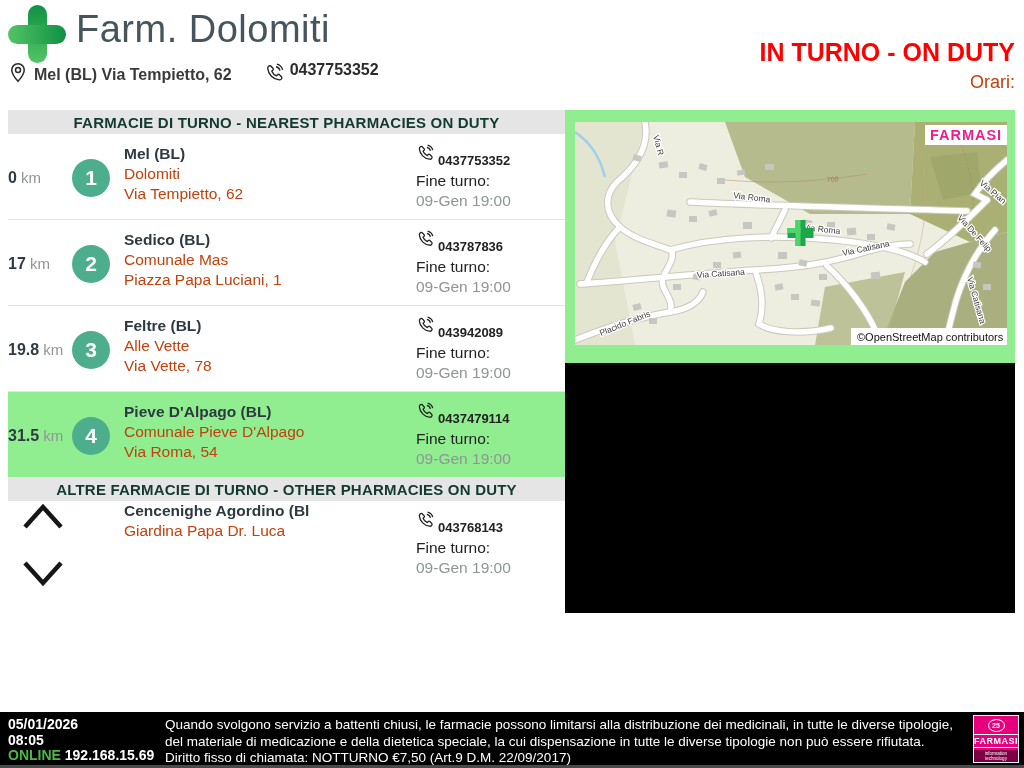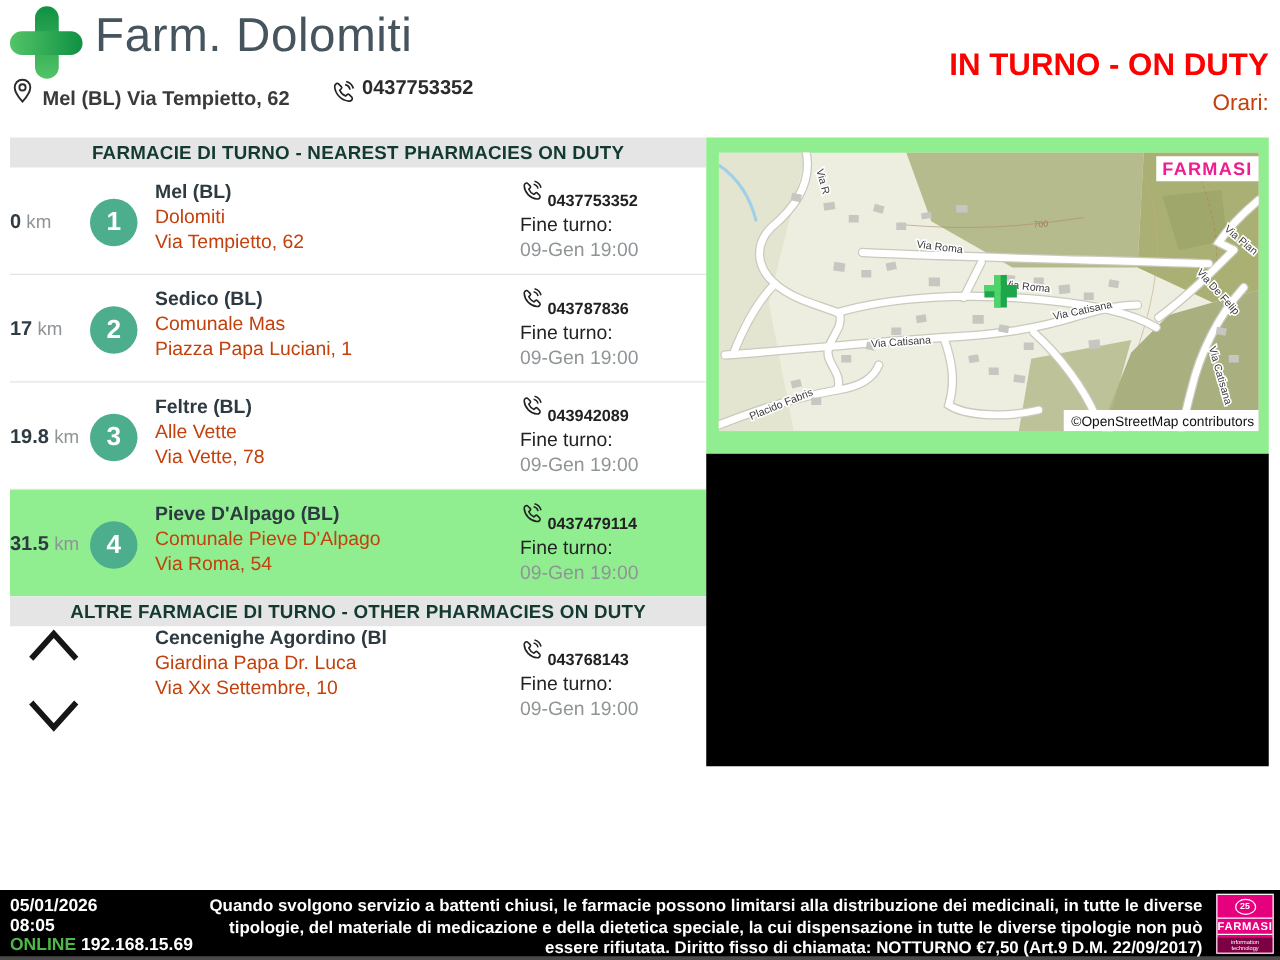--- a/index.html
+++ b/index.html
@@ -7,21 +7,21 @@
               font-family:"Liberation Sans", sans-serif; }
   .abs { position:absolute; }
 
   
   .logo-cross { left:8px; top:5px; width:58px; height:58px; }
   .logo-cross .v { position:absolute; left:20px; top:0; width:19px; height:58px;
                    border-radius:10px; background:linear-gradient(#0f9143,#53c467); }
   .logo-cross .h { position:absolute; left:0; top:20px; width:58px; height:19px;
                    border-radius:10px; background:linear-gradient(to right,#53c467,#0f9143); }
   .page-title { left:76px; top:8px; font-size:38px; color:#46545d; letter-spacing:0.5px; }
-  .addr-row { left:8px; top:62px; display:flex; align-items:flex-end; }
+  .addr-row { left:8px; top:62px; display:flex; align-items:center; }
   .addr-text { font-size:16px; font-weight:bold; color:#3a3a3a; margin-left:6px; }
   .phone-head { display:flex; align-items:flex-start; margin-left:32px; }
   .phone-head .num { font-size:16px; font-weight:bold; color:#2b2b2b; margin-left:6px; margin-top:-2px; }
   .status { right:9px; top:38px; font-size:25px; font-weight:bold; color:#ff0000; }
   .orari  { right:9px; top:72px; font-size:18px; font-weight:normal; color:#c2410c; }
 
   
   .list-panel { left:8px; top:110px; width:557px; }
   .bar { height:24px; background:#e5e5e5; color:#123a31; font-size:15px; font-weight:bold;
          display:flex; align-items:center; justify-content:center; letter-spacing:0.2px; }
@@ -49,22 +49,22 @@
   
   .map-wrap { left:565px; top:110px; width:450px; height:253px; background:#90ee90; }
   .map-svg  { position:absolute; left:10px; top:12px; width:432px; height:223px; display:block; }
   .video { left:565px; top:363px; width:450px; height:250px; background:#000; }
 
   
   .footer { left:0; top:712px; width:1024px; height:56px; background:#000000;
             border-bottom:3px solid #4a4a4a; color:#fff; }
   .f-left { position:absolute; left:8px; top:5px; font-size:14px; font-weight:bold; line-height:15.5px; }
   .f-online { color:#4db848; }
-  .f-notice { position:absolute; left:165px; right:62px; top:5px; text-align:right;
-              font-size:13.5px; font-weight:bold; line-height:16.5px; }
+  .f-notice { position:absolute; left:165px; right:62px; top:5px; text-align:left;
+              font-size:13.5px; font-weight:normal; line-height:16.5px; }
   .f-logo { position:absolute; right:5px; top:3px; width:46px; height:48px; background:#e6007d;
             display:flex; flex-direction:column; align-items:center; justify-content:flex-start;
             border:1px solid #f7f7f7; }
   .f-logo .emblem { width:17px; height:17px; border:1.5px solid #fff; border-radius:50%;
                     color:#fff; font-size:7px; font-weight:bold; display:flex; align-items:center;
                     justify-content:center; margin-top:3px; }
   .f-logo .brand { color:#fff; font-size:9px; font-weight:bold; letter-spacing:0.5px;
                    border-top:1px solid #fff; border-bottom:1px solid #fff; margin-top:2px; padding:1px 0; }
   .f-logo .tag { color:#fff; font-size:4.5px; background:rgba(0,0,0,0.45); width:100%;
                  text-align:center; margin-top:2px; padding:1px 0; }
@@ -207,21 +207,20 @@
       </span>
       <span class="chev">
         <svg width="46" height="30" viewBox="0 0 46 30">
             <polyline points="5,4 23,24 41,4" fill="none" stroke="#161616" stroke-width="4.5"></polyline>
           </svg>
       </span>
     </div>
     <div class="info">
       <div class="city">Cencenighe Agordino (Bl</div>
       <div class="sub">Giardina Papa Dr. Luca</div>
-      <div class="sub">Via Xx Settembre, 10</div>
     </div>
     <div class="pcol" style="padding-top:10px;">
       <div class="prow">
           <span><svg width="18" height="18" viewBox="0 0 24 24">
               <path d="M4.5 6.5 C4.3 4.5 6.2 2.6 8 3.5 L10.8 6.3 C11.4 6.9 11.4 7.8 10.8 8.4 L9.4 9.8 C10.4 12.3 12.5 14.4 15 15.4 L16.4 14 C17 13.4 17.9 13.4 18.5 14 L21.2 16.8 C22.1 18.6 20.2 20.5 18.2 20.3 C11 19.6 5.1 13.7 4.5 6.5 Z" fill="none" stroke="#222" stroke-width="1.7"></path>
               <path d="M14.5 4.5 A6 6 0 0 1 19.2 9.2" fill="none" stroke="#222" stroke-width="1.7"></path>
               <path d="M15.5 1.4 A9.5 9.5 0 0 1 22.4 8.2" fill="none" stroke="#222" stroke-width="1.7"></path>
             </svg></span>
         <span class="num">043768143</span>
         </div>

